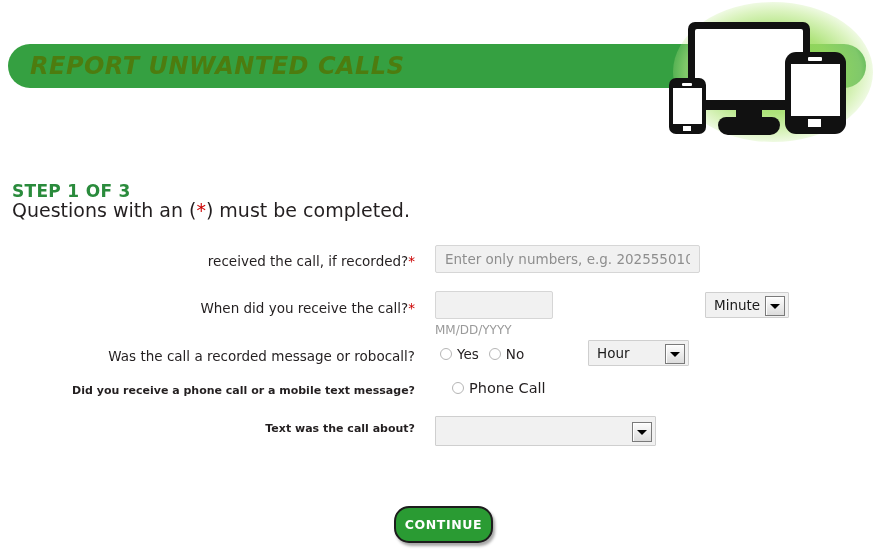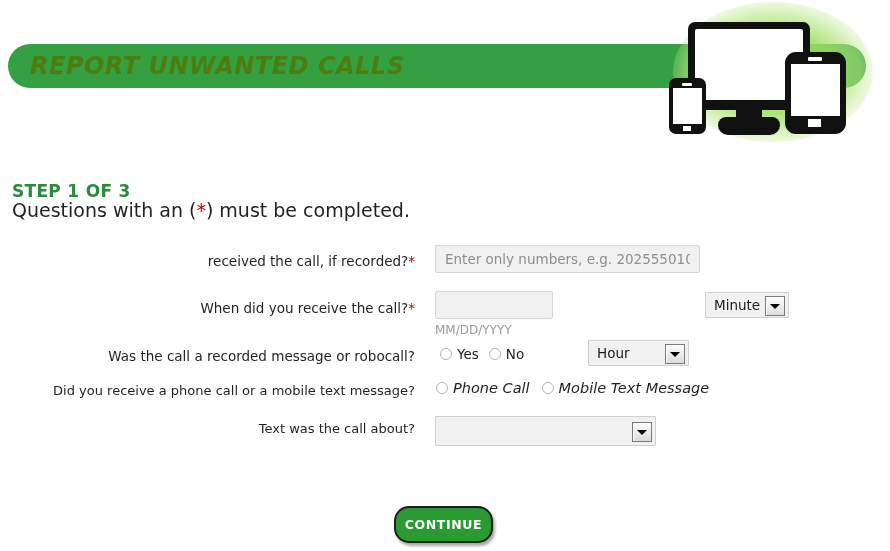--- a/index.html
+++ b/index.html
@@ -198,21 +198,22 @@
   .q-label {
     position: absolute;
     left: 0;
     width: 415px;
     text-align: right;
     font-size: 13.5px;
     color: #231f20;
     line-height: 17px;
   }
   .q-label.big {
-    font-size: 13px;
+    font-size: 11px;
+    font-weight: bold;
   }
 
   
   .text-input {
     position: absolute;
     box-sizing: border-box;
     background: #f1f1f1;
     border: 1px solid #d6d6d6;
     border-radius: 2px;
     font-family: "DejaVu Sans", sans-serif;
@@ -392,28 +393,24 @@
       </div>
       <div class="radio-opt">
         <span class="radio-dot"></span>
         <span class="radio-label">No</span>
       </div>
     </div>
   </div>
 
   <div class="form-row" style="top:154px;">
     <div class="q-label big" style="top:0px;">Did you receive a phone call or a mobile text message?</div>
-    <div class="radio-group big" style="left:436px; top:-2px;font-style:italic;">
+    <div class="radio-group big" style="left:452px; top:-2px;">
       <div class="radio-opt">
         <span class="radio-dot"></span>
         <span class="radio-label">Phone Call</span>
-      </div>
-      <div class="radio-opt">
-        <span class="radio-dot"></span>
-        <span class="radio-label">Mobile Text Message</span>
       </div>
     </div>
   </div>
 
   <div class="form-row" style="top:190px;">
     <div class="q-label big" style="top:2px;">Text was the call about?</div>
     <div class="sel" id="topic-select" style="left:435px; top:-2px; width:221px; height:30px;">
       <div class="sel-text"></div>
       <div class="sel-btn" style="top:5px;">
         <div class="sel-arrow"></div>

